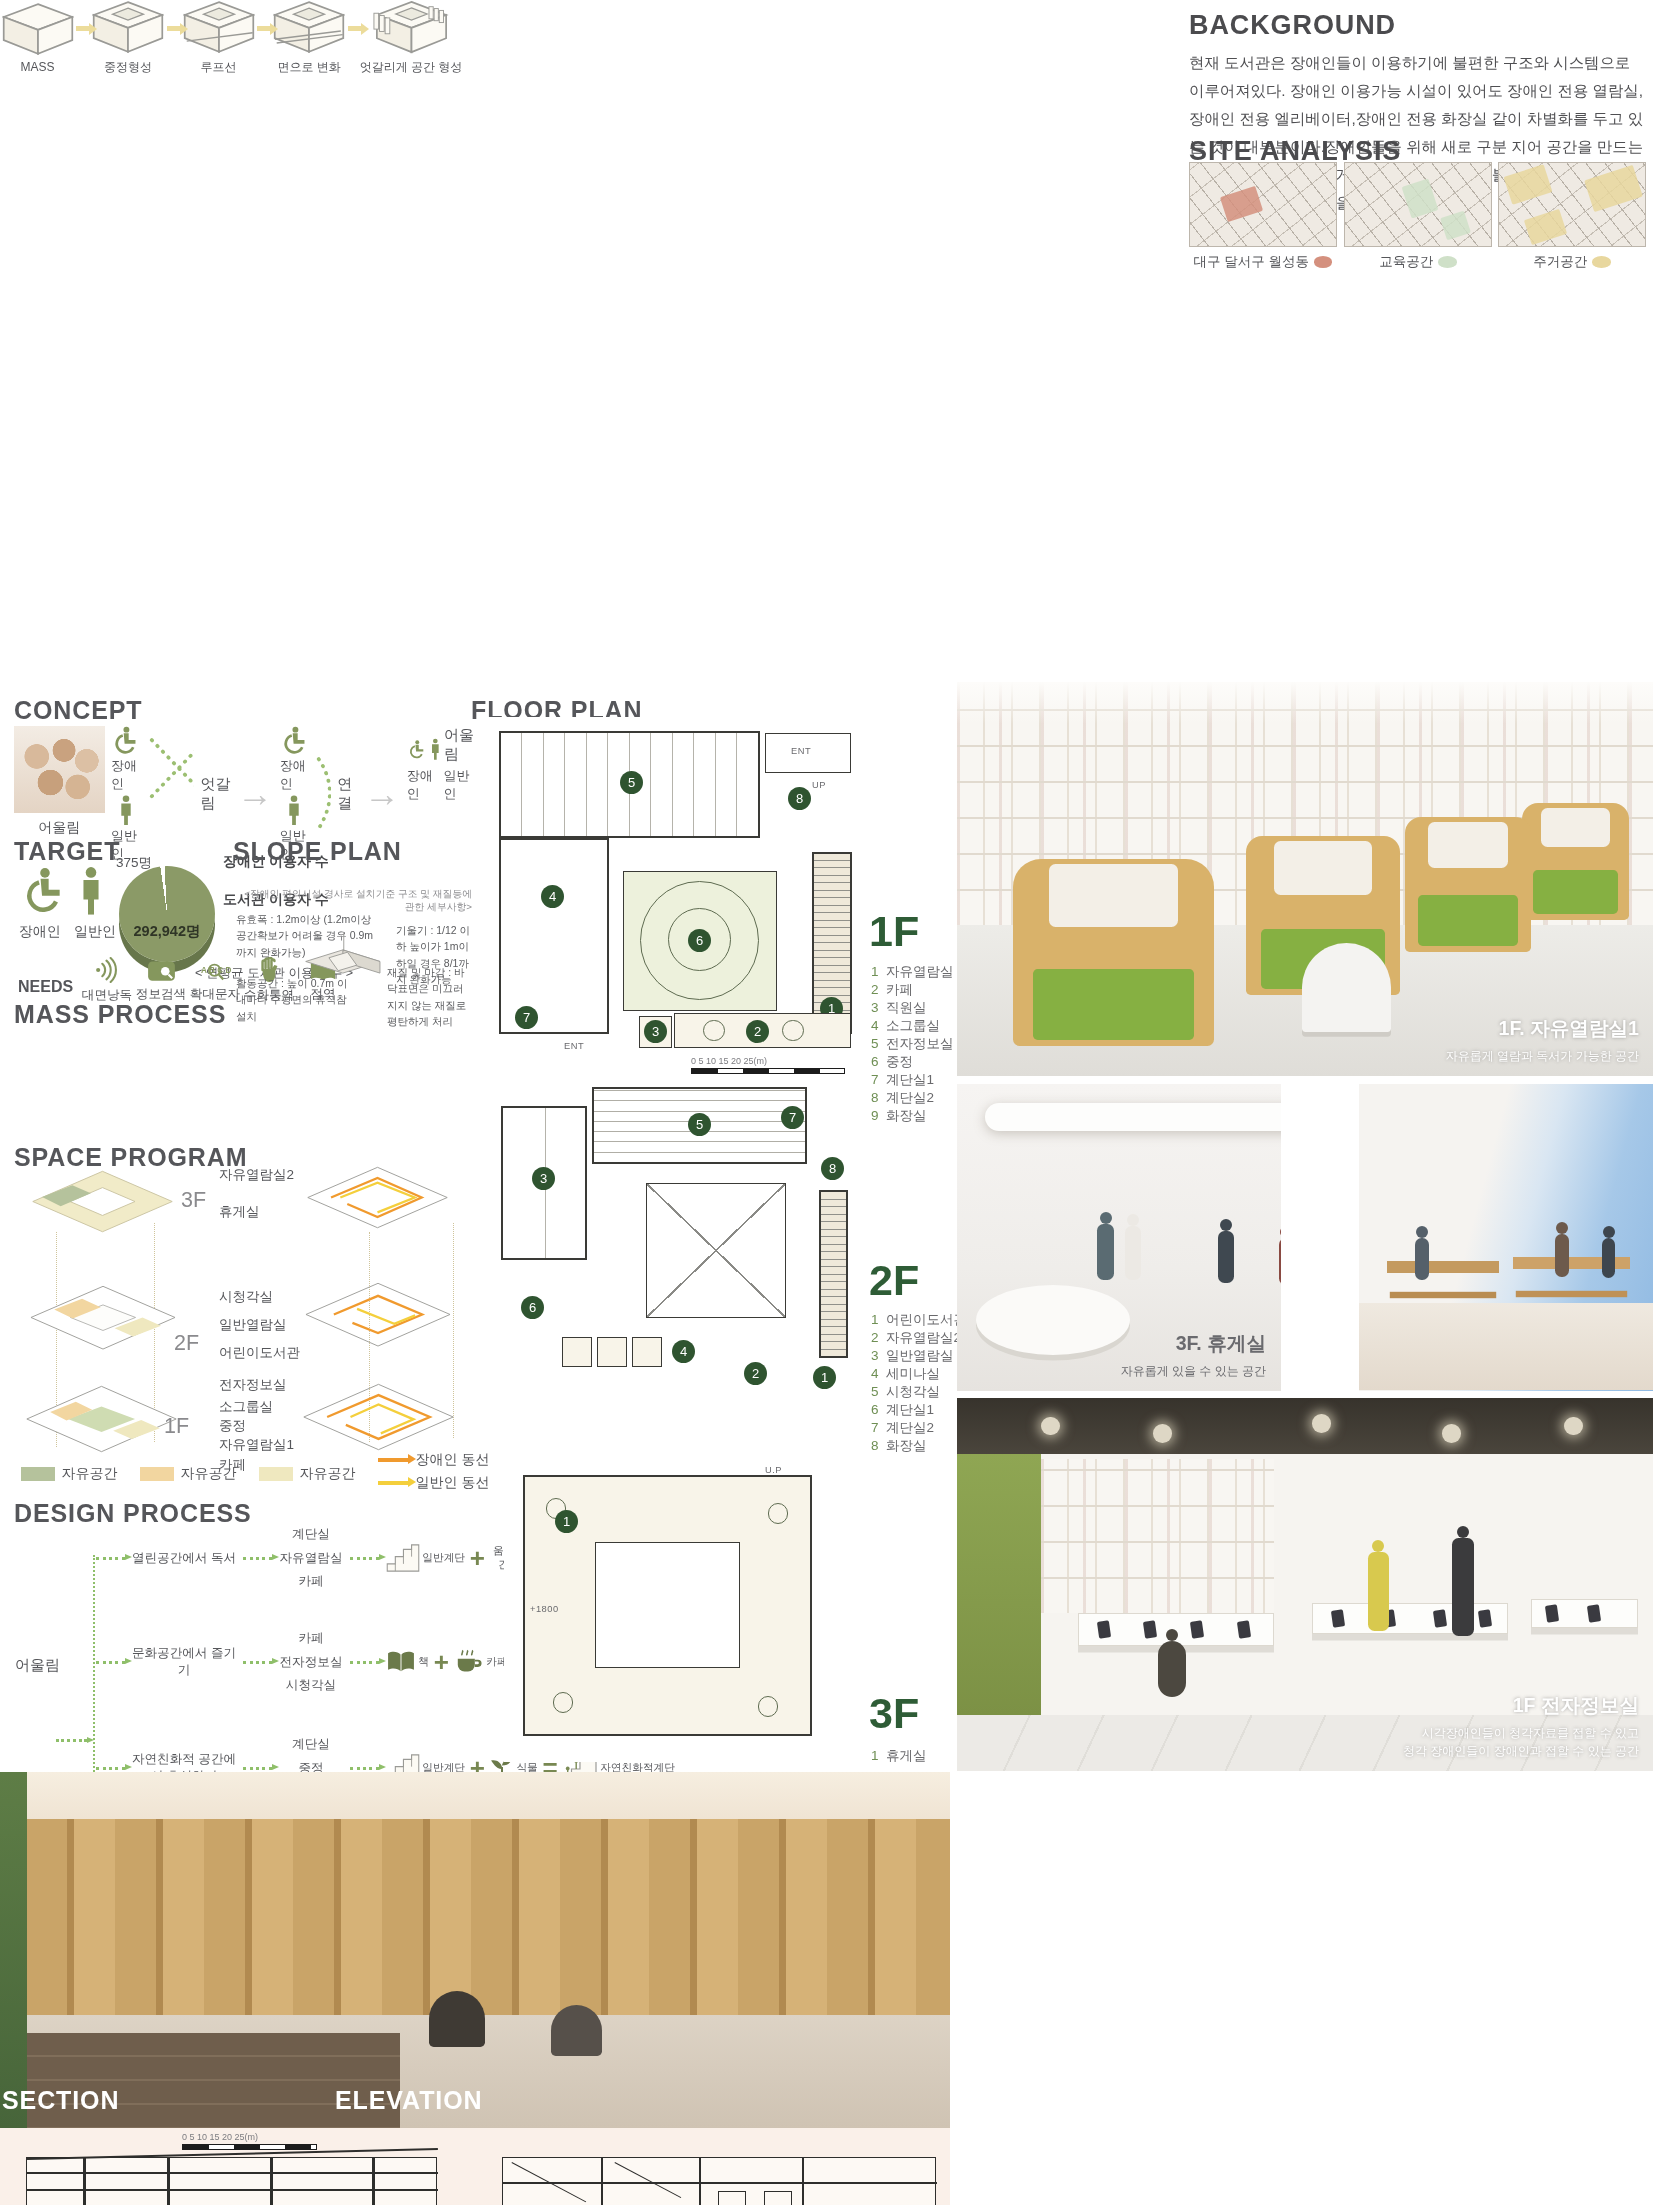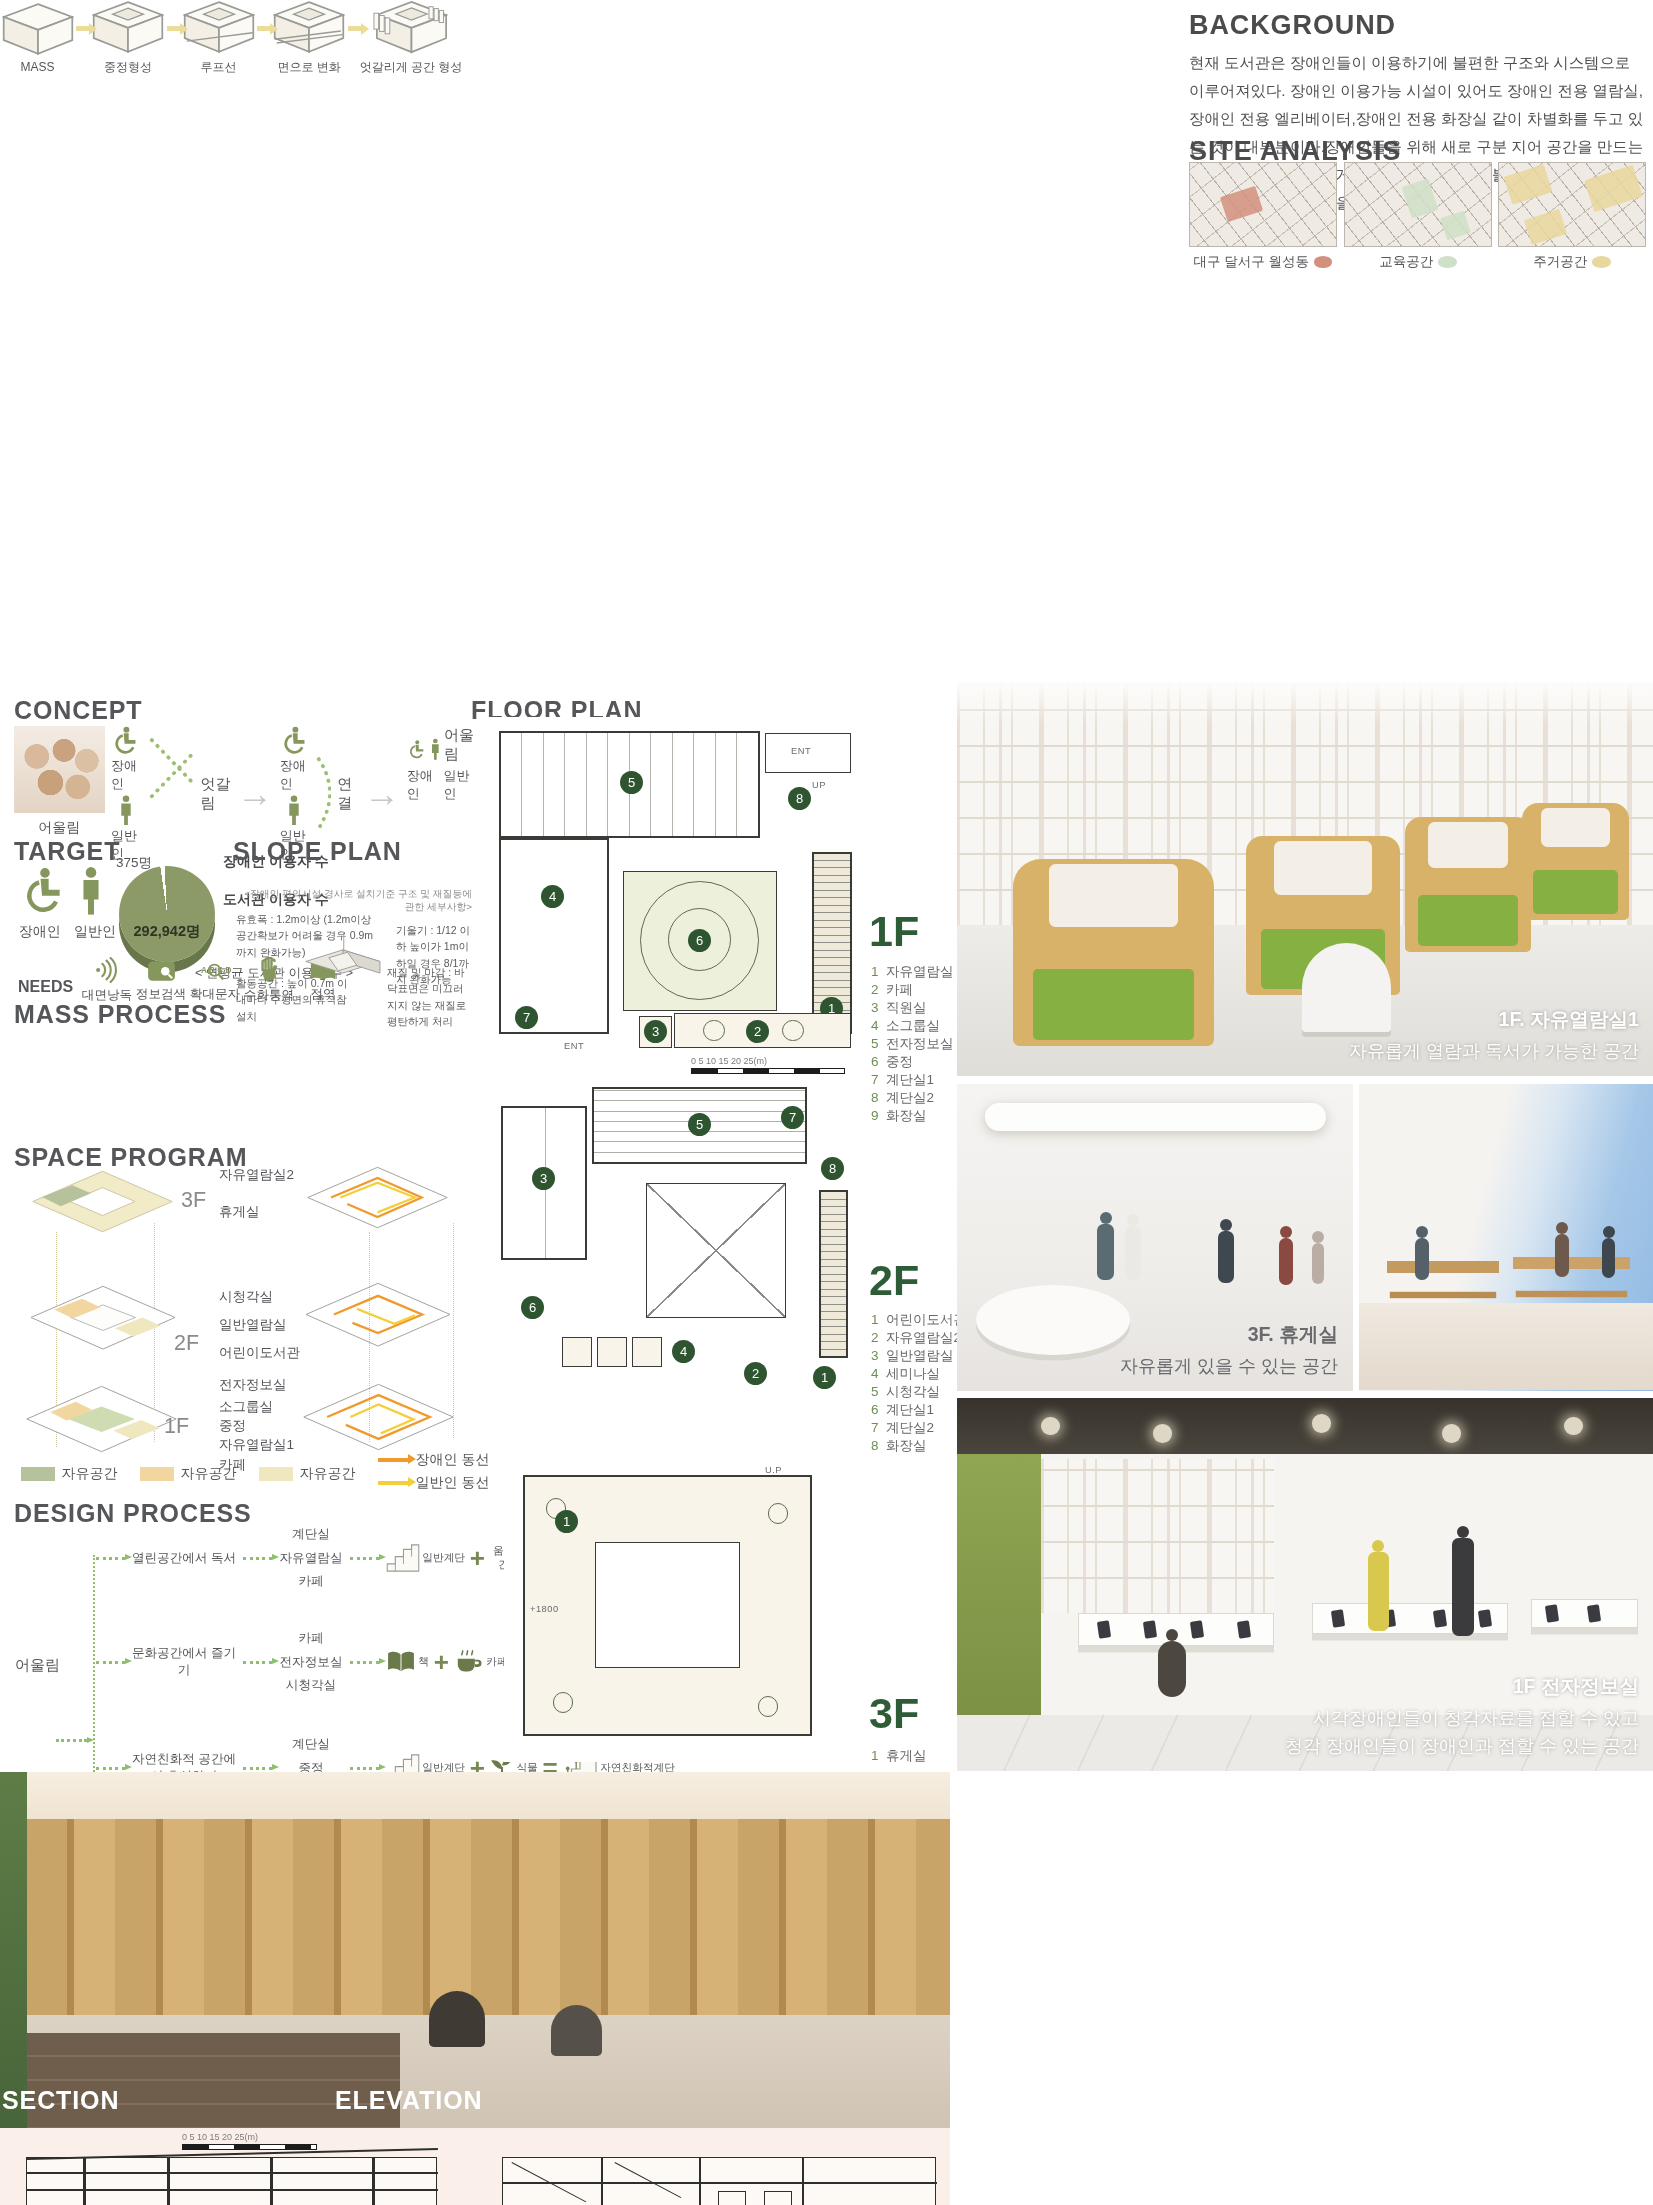--- a/index.html
+++ b/index.html
@@ -99,21 +99,21 @@
 .desks{background:repeating-linear-gradient(90deg,transparent 0 20.5px,#b5b3ab 20.5px 21.5px)}
 .crossvoid{background:
  linear-gradient(to top right,transparent calc(50% - 0.9px),#8a8a86 calc(50% - 0.9px) calc(50% + 0.9px),transparent calc(50% + 0.9px)),
  linear-gradient(to bottom right,transparent calc(50% - 0.9px),#8a8a86 calc(50% - 0.9px) calc(50% + 0.9px),transparent calc(50% + 0.9px)),#fff}
 .courtyard{background:#edf1dc}
 .cc{position:absolute;border:1.9px solid #5e6b50;border-radius:50%}
 
 .photo{position:absolute;overflow:hidden}
 .photo-cap{position:absolute;right:15px;bottom:10.3px;text-align:right;color:#fff;text-shadow:0 0 3.7px rgba(60,60,60,.45)}
 .photo-cap .t{font-size:19.6px;font-weight:700;margin-bottom:4.7px}
-.photo-cap .d{font-size:18px;line-height:1.55}
+.photo-cap .d{font-size:12px;line-height:1.55}
 .shelf-grid{background:
  repeating-linear-gradient(0deg,transparent 0 34px,#e1dacf 34px 36px),
  repeating-linear-gradient(90deg,transparent 0 26px,#e7e0d5 26px 28px),
  repeating-linear-gradient(90deg,rgba(150,80,60,.14) 0 3.3px,transparent 3.3px 42px),#f8f6f2}
 .pod{position:absolute;background:#d9b26a;border-radius:16px 16px 4.7px 4.7px}
 .pod .grn{position:absolute;left:10%;bottom:5.6px;width:80%;height:38%;background:#86b042;border-radius:4.7px}
 .pod .slot{position:absolute;left:18%;top:4.7px;width:64%;height:34%;background:#f3efe7;border-radius:6.5px}
 .fig{position:absolute;border-radius:6.5px}
 .fig::before{content:"";position:absolute;top:-12px;left:50%;transform:translateX(-50%);width:12px;height:12px;border-radius:50%;background:inherit}
 .spot{position:absolute;width:18.7px;height:18.7px;border-radius:50%;background:#ded7c5;box-shadow:0 0 10.3px 3.7px rgba(255,248,220,.5)}
@@ -776,21 +776,21 @@
         <div class="slot"></div>
         <div class="grn"></div>
       </div>
     <div class="abs" style="left:345px;top:261px;width:89px;height:89px;background:#f4f3f1;border-radius:50% 50% 3.7px 3.7px;box-shadow:0 4.7px 0 #cfccc6"></div>
     <div class="photo-cap">
       <div class="t">1F. 자유열람실1</div>
       <div class="d">자유롭게 열람과 독서가 가능한 공간</div>
     </div>
   </div>
 
-  <div class="photo" style="left:957px;top:1084px;width:396px;height:307px;background:linear-gradient(#f6f4f2 0,#efedea 60%,#e6e3df 100%)">
+  <div class="photo" style="left:957px;top:1084px;width:324px;height:307px;background:linear-gradient(#f6f4f2 0,#efedea 60%,#e6e3df 100%)">
     <div class="abs" style="left:28px;top:18.7px;width:341px;height:28px;background:#fdfdfc;border-radius:14px;box-shadow:0 2.8px 11.2px rgba(190,185,178,.8)"></div>
     <div class="abs" style="left:18.7px;top:201px;width:154px;height:70px;background:#fbfaf8;border-radius:50%;box-shadow:0 5.6px 0 #d9d6d0"></div>
     <div class="fig" style="left:140px;top:140px;width:17px;height:56px;background:#5a6b72"></div>
     <div class="fig" style="left:168px;top:142px;width:16px;height:54px;background:#ece9e4"></div>
     <div class="fig" style="left:261px;top:147px;width:16px;height:52px;background:#3f4850"></div>
     <div class="fig" style="left:322px;top:154px;width:14px;height:47px;background:#8a4a42"></div>
     <div class="fig" style="left:355px;top:159px;width:12px;height:41px;background:#b9ada4"></div>
     <div class="photo-cap" style="color:#6a6a6e;text-shadow:none">
       <div class="t">3F. 휴게실</div>
       <div class="d">자유롭게 있을 수 있는 공간</div>

